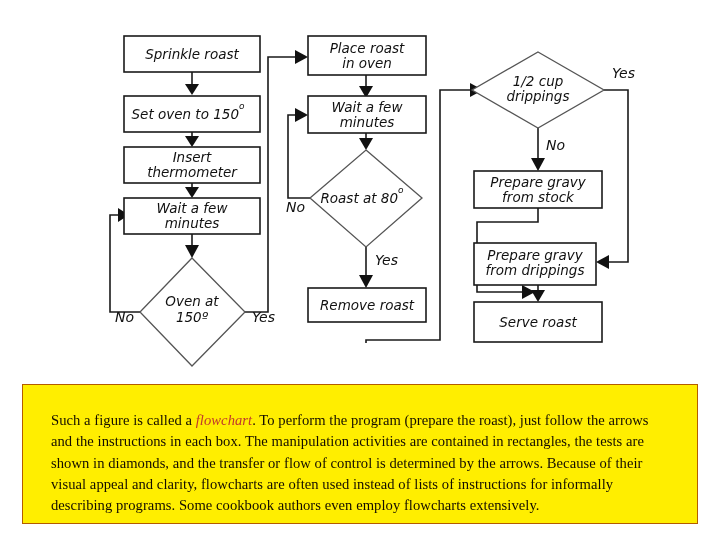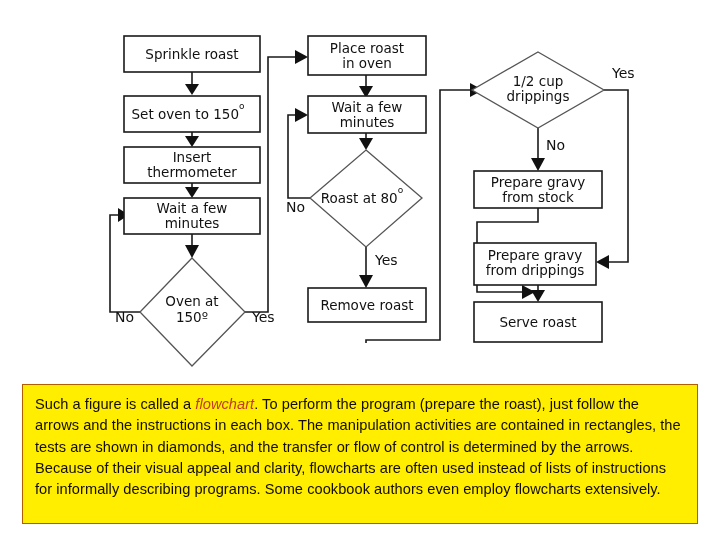--- a/index.html
+++ b/index.html
@@ -14,20 +14,21 @@
     overflow: hidden;
     font-family: "Liberation Sans", sans-serif;
   }
 
   #flowchart-stage {
     position: absolute;
     left: 0;
     top: 0;
     width: 720px;
     height: 372px;
+    font-style: italic;
   }
   #flowchart-svg {
     display: block;
     width: 720px;
     height: 372px;
   }
 
   .node-text {
     font-family: "DejaVu Sans", sans-serif;
     font-size: 13.5px;
@@ -70,25 +71,25 @@
     top: 384px;
     width: 676px;
     height: 140px;
     box-sizing: border-box;
     background: #ffee00;
     border: 1.5px solid #b35c00;
     padding: 9px 12px 6px 12px;
     overflow: hidden;
   }
   #caption-text {
-    font-family: Liberation Sans, sans-serif;
+    font-family: Liberation Serif, serif;
     font-size: 14.6px;
     line-height: 21.3px;
     color: #140d00;
-    margin: 0;
+    margin: 16px;
     letter-spacing: 0.05px;
   }
   #caption-text .term {
     font-style: italic;
     color: #c0392b;
   }
 </style>
 </head>
 <body>
 

